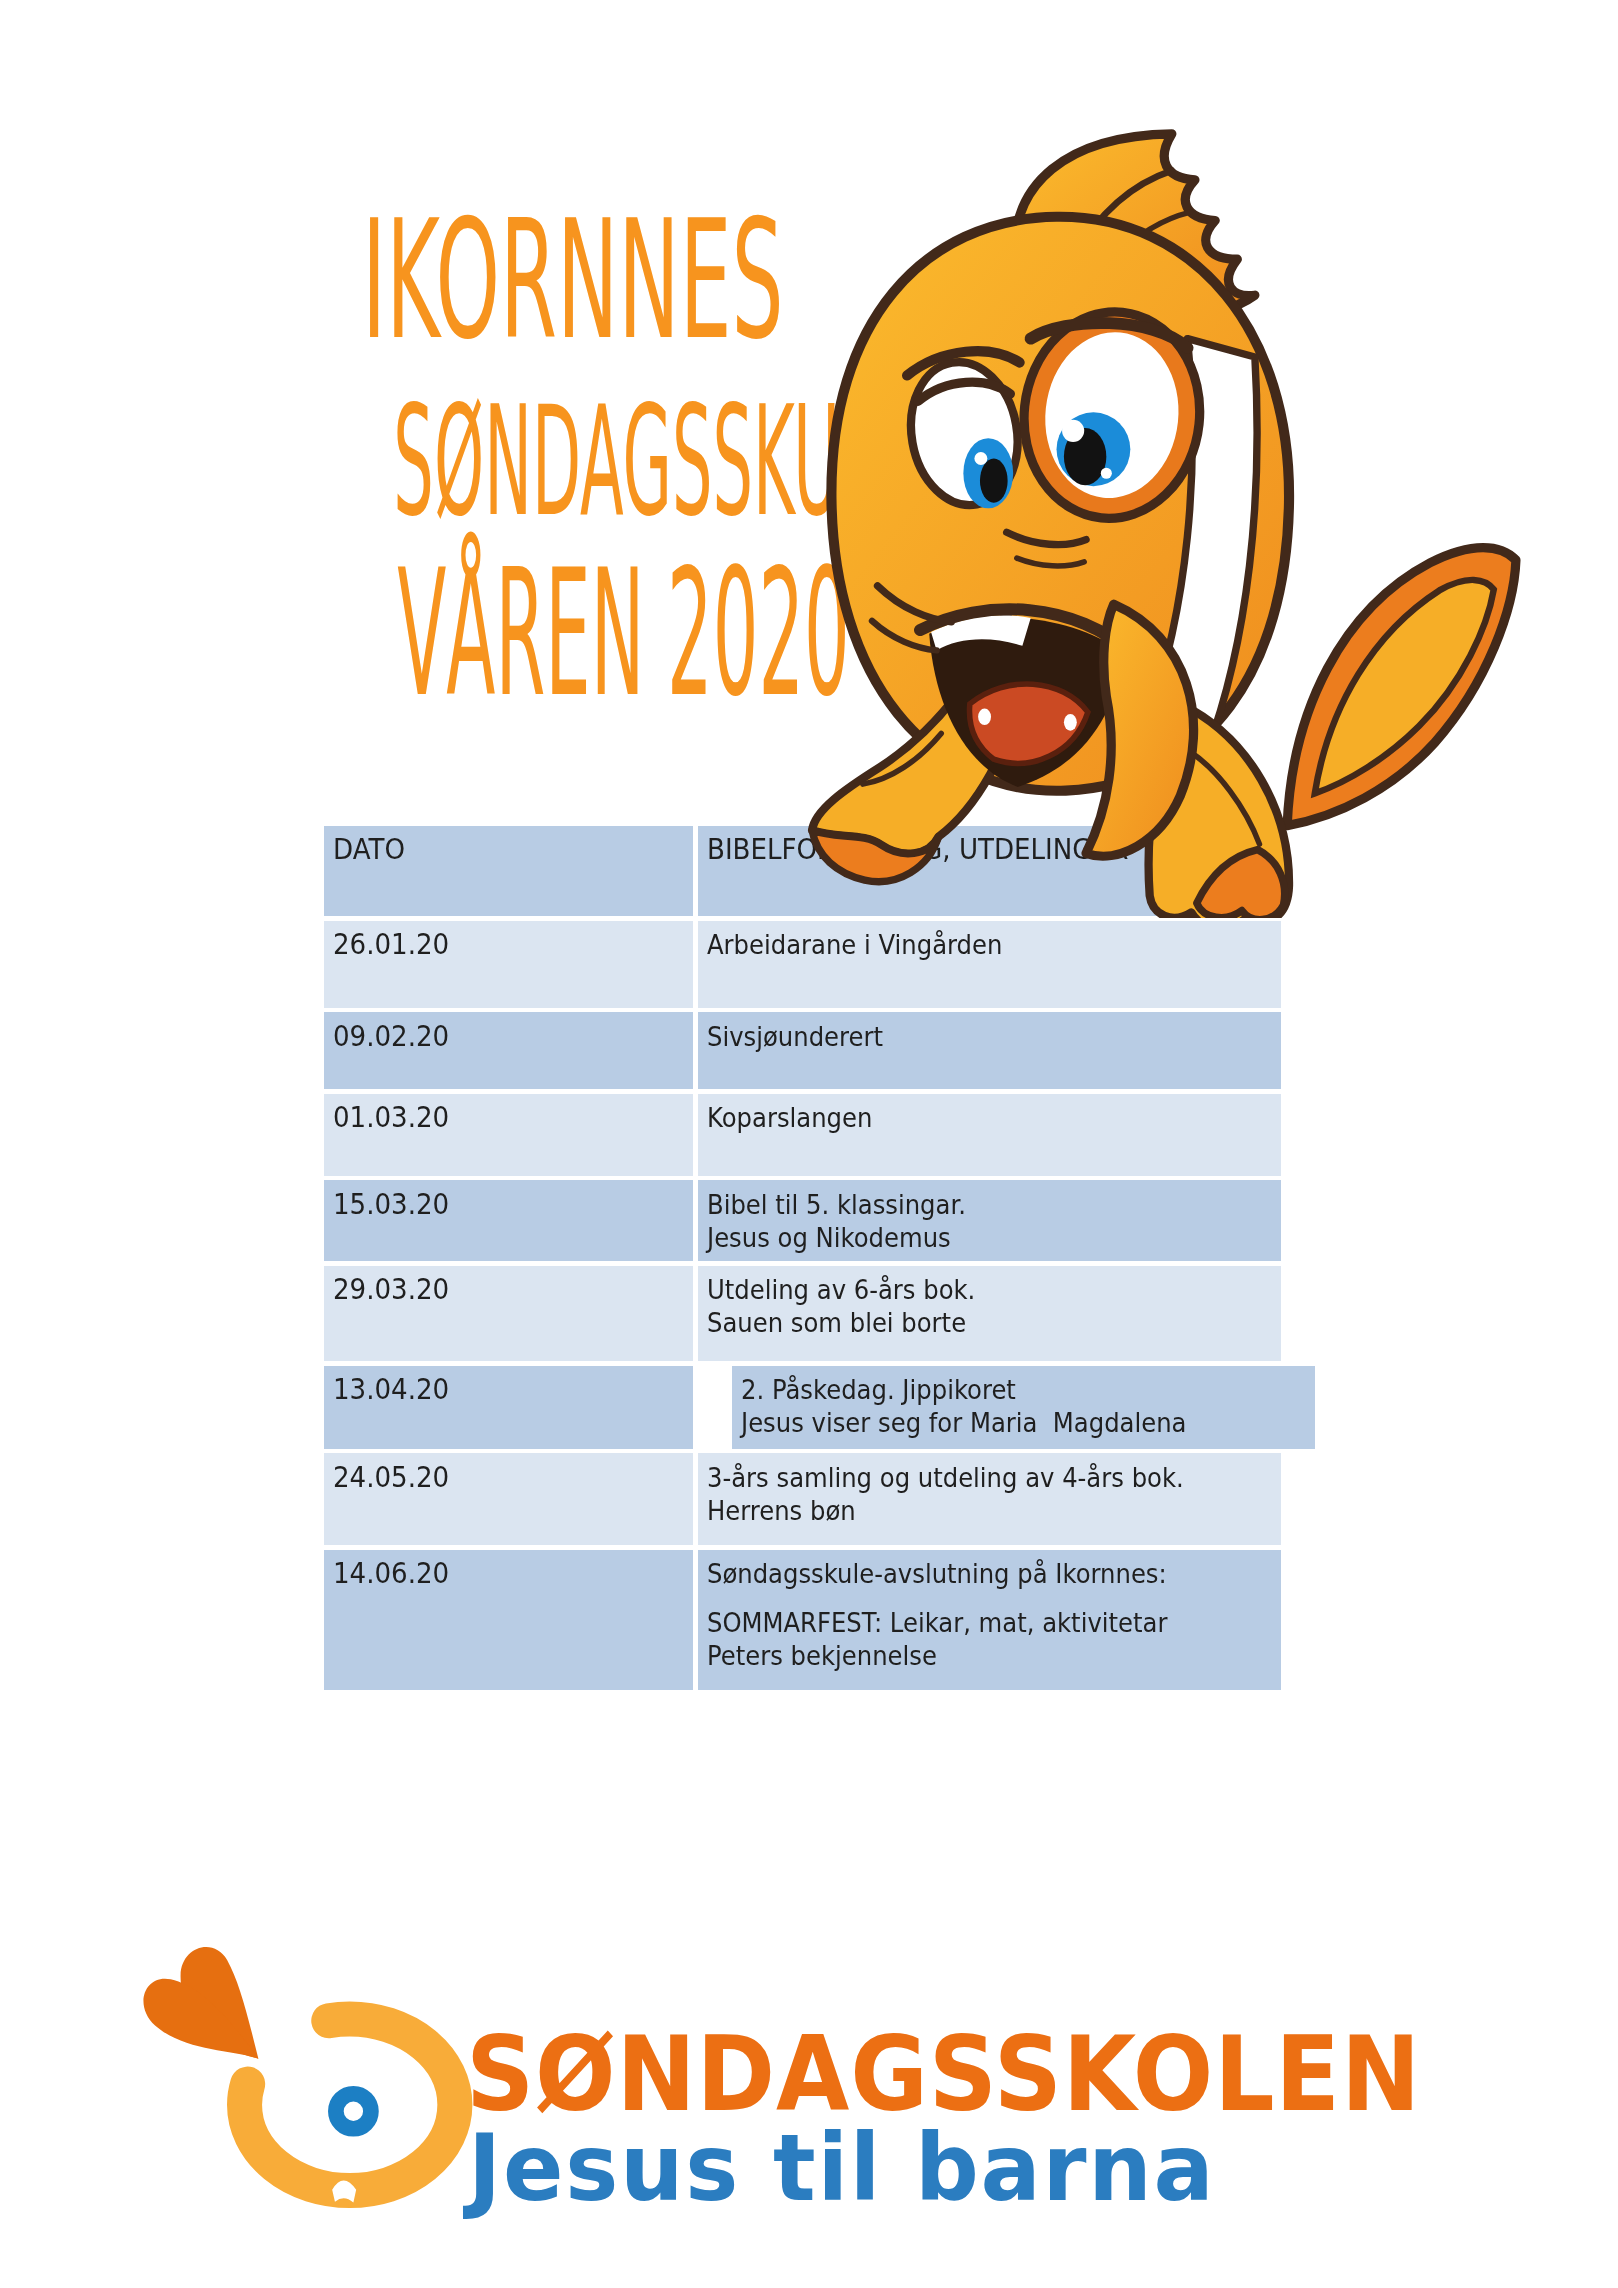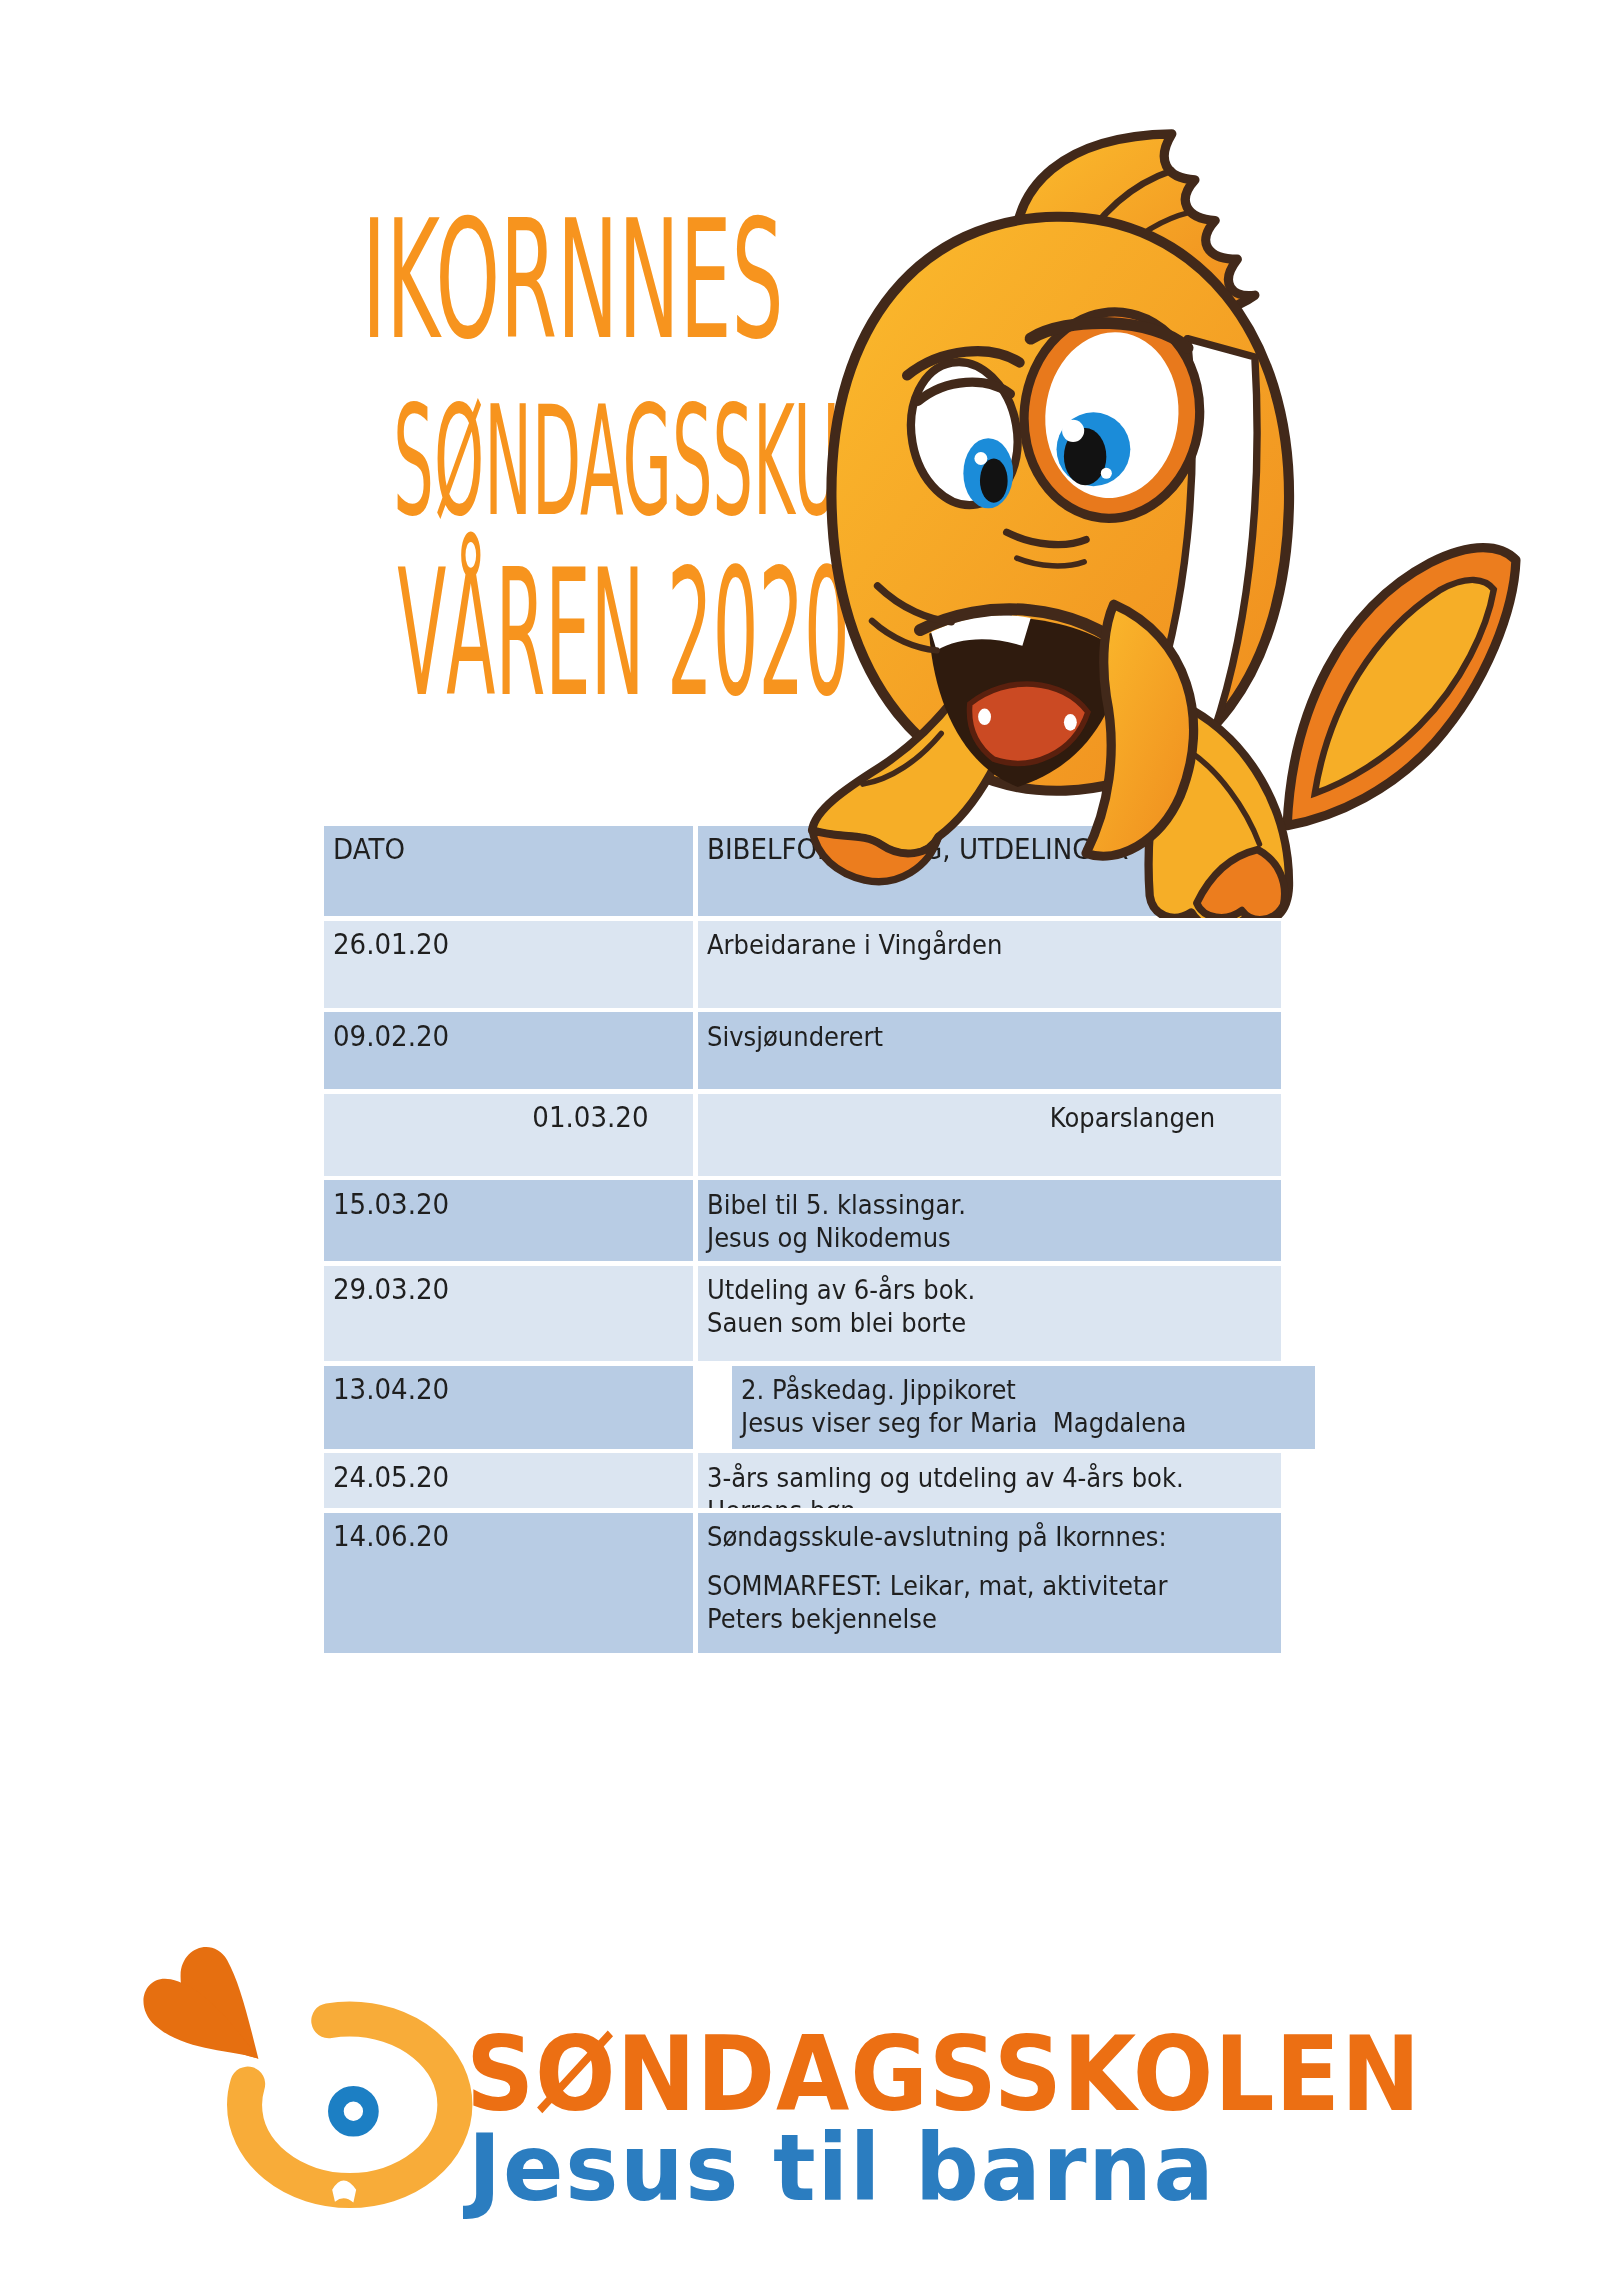--- a/index.html
+++ b/index.html
@@ -17,25 +17,25 @@
   .schedule{position:absolute; left:324px; top:826px; width:957px; z-index:1;}
   .trow{display:grid; grid-template-columns:369px 583px; column-gap:4.6px; margin-bottom:4.6px;}
   .cell{overflow:hidden; color:#1f1f1f;}
   .cell .pad{padding:7.4px 9.2px;}
   .thead{height:90px;}
   .thead .cell{background:#b8cce4;}
   #rows .trow:nth-child(odd) .cell{background:#dbe5f1;}
   #rows .trow:nth-child(even) .cell{background:#b8cce4;}
   #rows .trow:nth-child(1){height:87px;}
   #rows .trow:nth-child(2){height:77px;border-radius:19px;}
-  #rows .trow:nth-child(3){height:82px;text-align:right;}
+  #rows .trow:nth-child(3){height:82px;}
   #rows .trow:nth-child(4){height:81px;}
   #rows .trow:nth-child(5){height:95px;}
   #rows .trow:nth-child(6){height:83px;gap:39px;}
-  #rows .trow:nth-child(7){height:55px;}
+  #rows .trow:nth-child(7){height:92px;}
   #rows .trow:nth-child(8){height:140px;}
   .cline{
     font-size:27px; line-height:33px; white-space:pre;
     transform:scaleX(0.90); transform-origin:0 50%;
   }
   .date-cell .cline{font-size:29px;}
   .thead .cline{font-size:29px;}
   .pgap{margin-top:15.7px;}
   
   .fish{position:absolute; left:789px; top:106px; width:738px; height:812px; z-index:3; pointer-events:none;}

